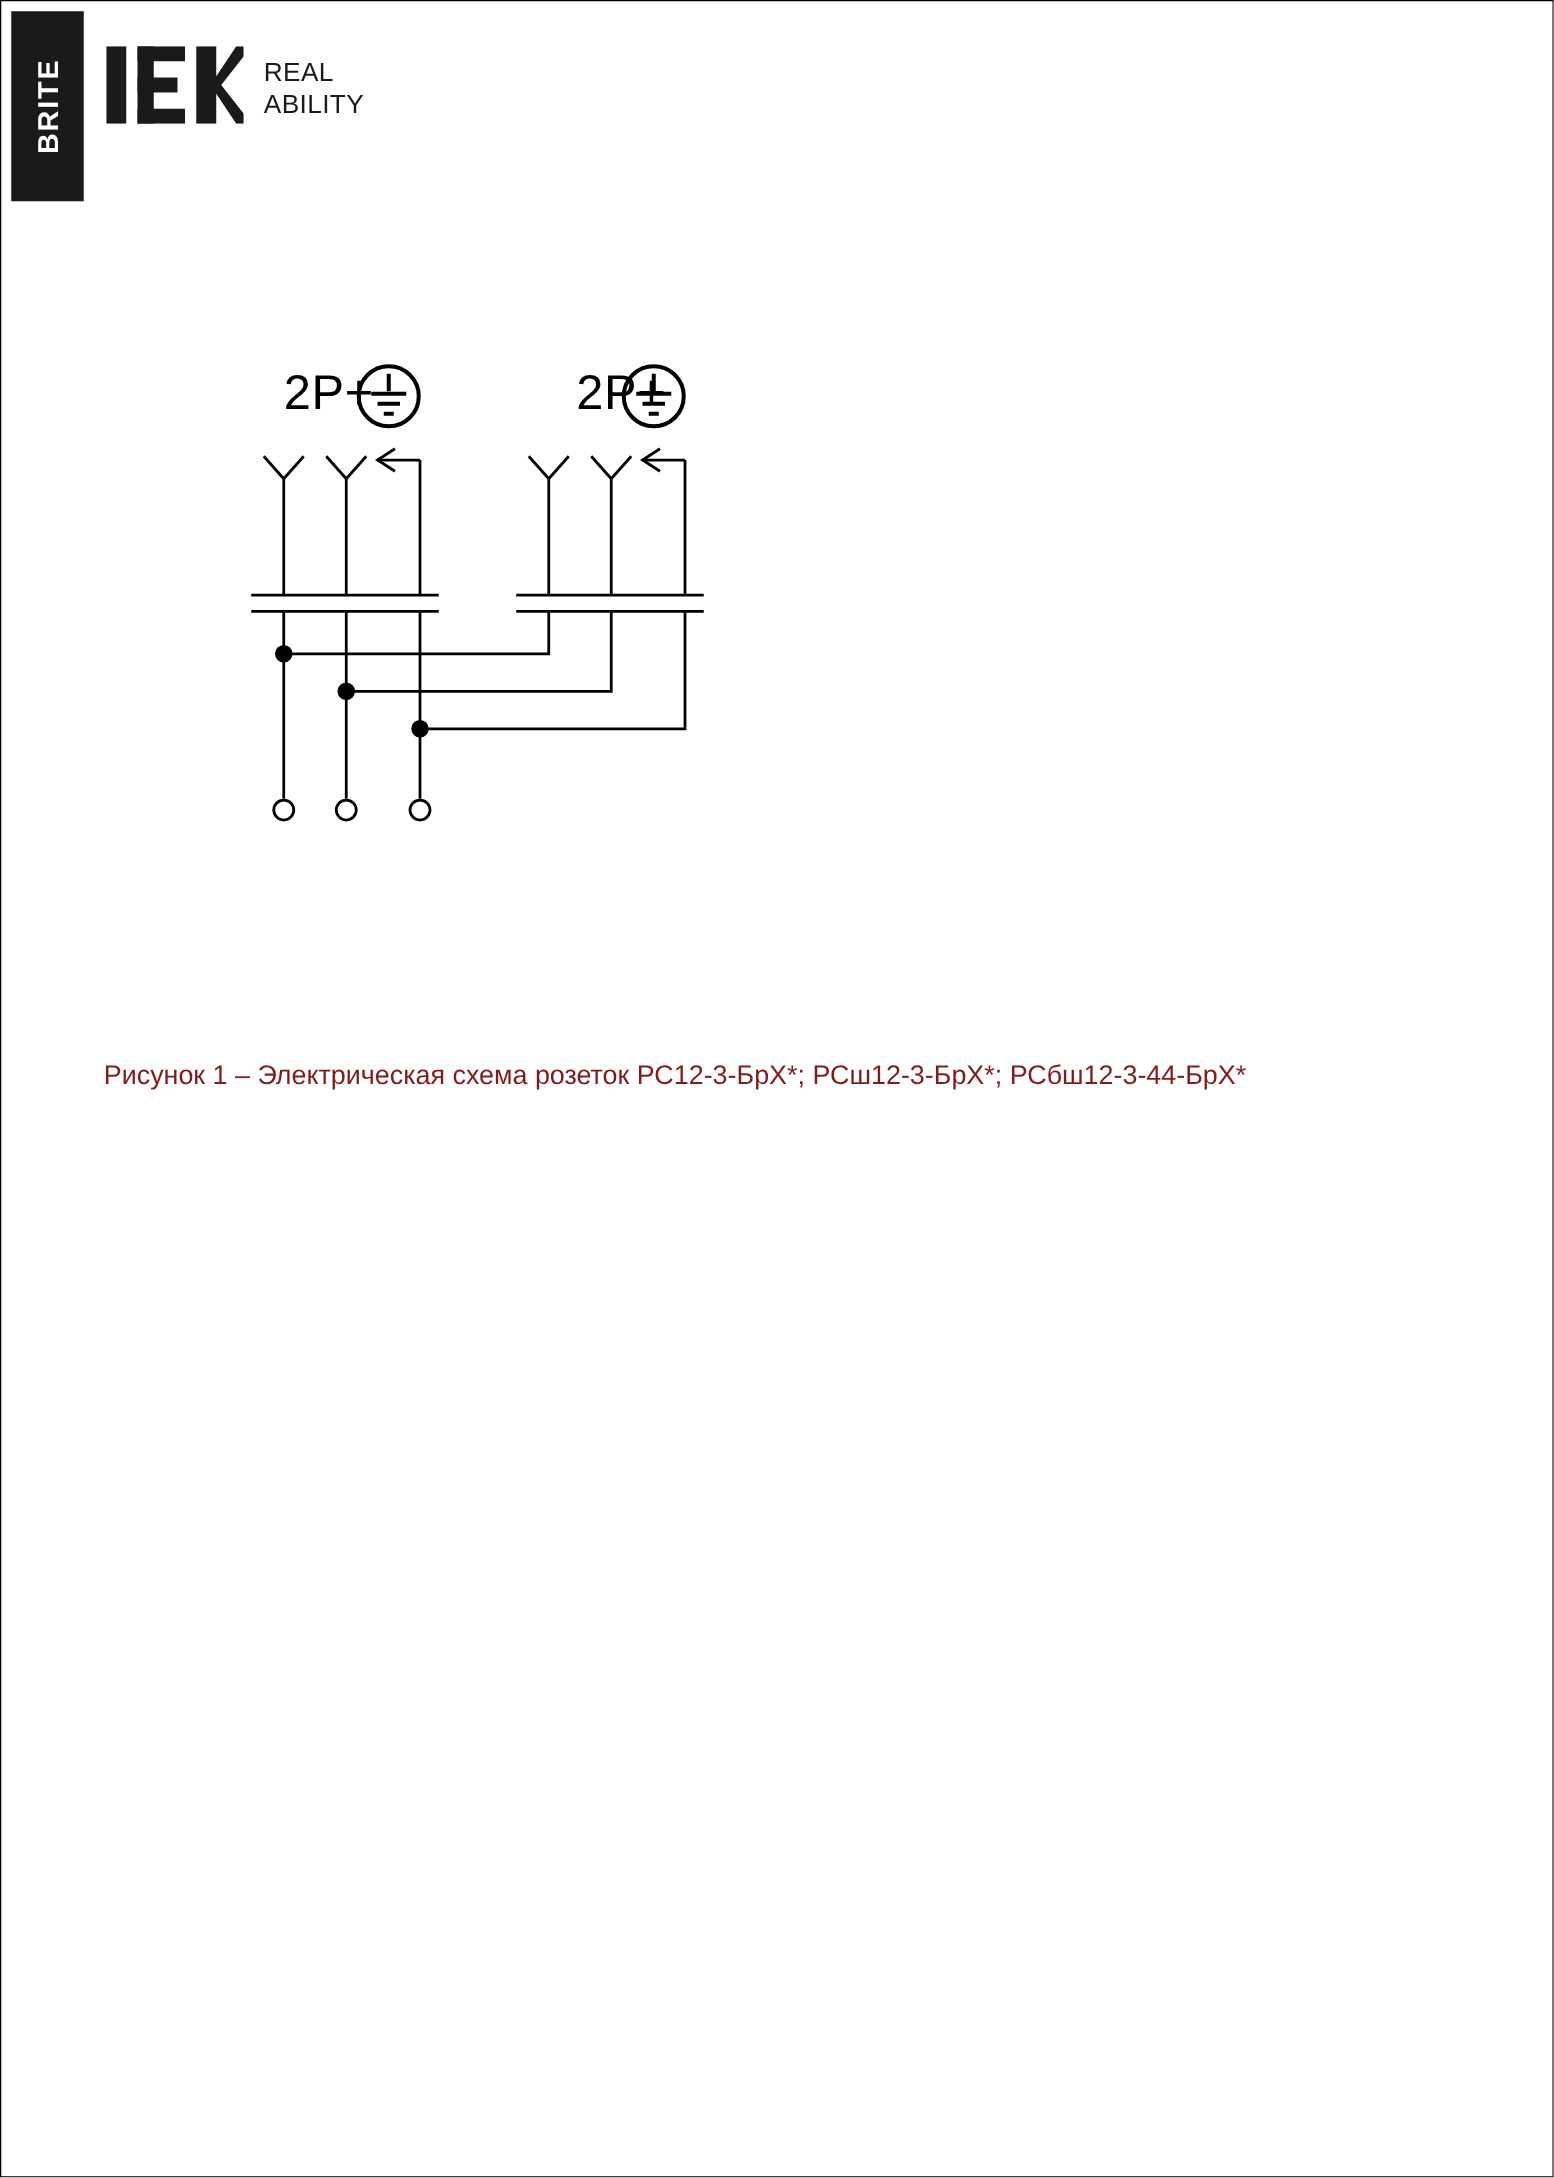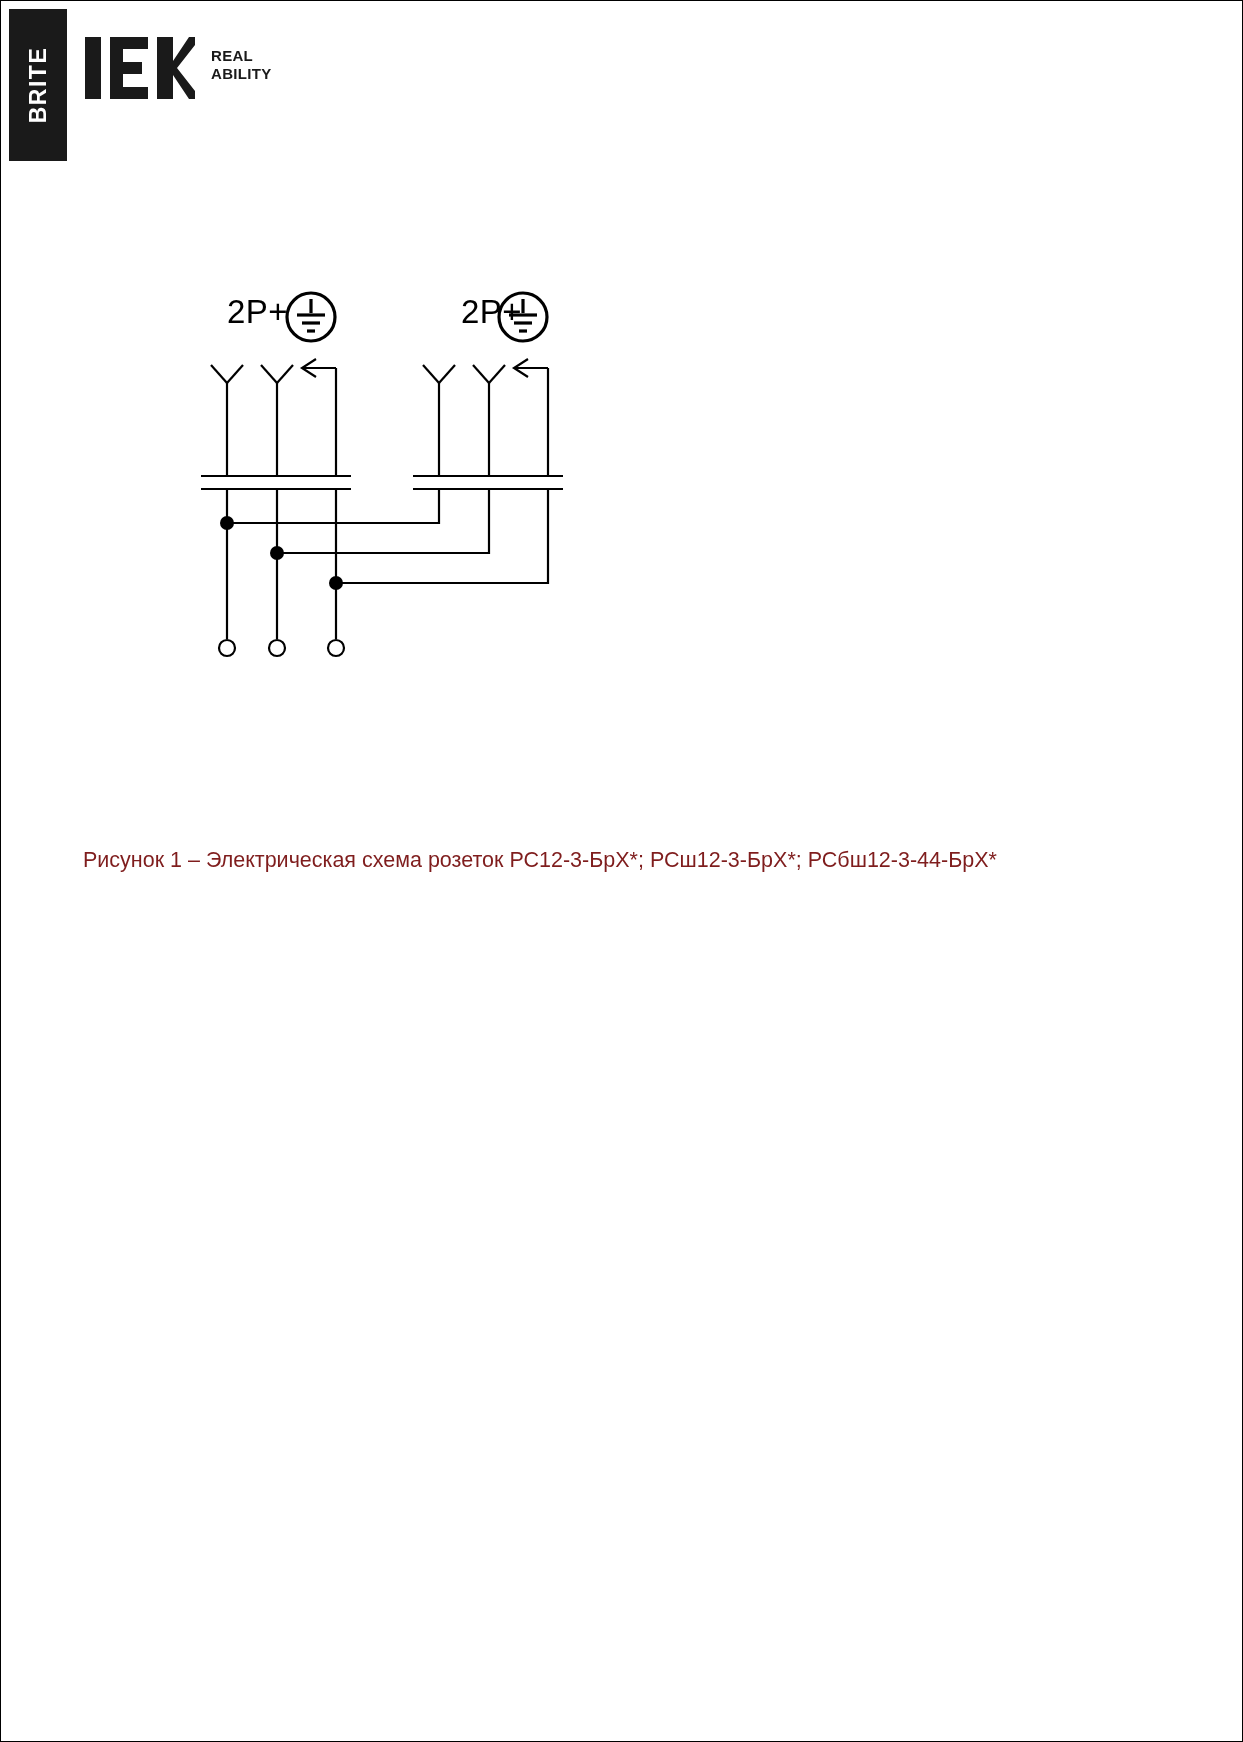--- a/index.html
+++ b/index.html
@@ -53,37 +53,37 @@
     display: flex;
     align-items: flex-start;
   }
   .logo-iek {
     font-size: 0;
     line-height: 0;
   }
   .logo-text {
     margin-left: 16px;
     margin-top: 10px;
-    font-size: 15px;
-    font-weight: bold;
+    font-size: 21px;
+    font-weight: normal;
     line-height: 1.18;
     letter-spacing: 0.3px;
     color: #1a1a1a;
   }
   
   .schematic {
     position: absolute;
     left: 170px;
     top: 270px;
     width: 460px;
     height: 420px;
   }
   .label-2pe {
     position: absolute;
-    font-size: 33px;
+    font-size: 39px;
     letter-spacing: 0.5px;
     color: #000000;
     white-space: nowrap;
   }
   .label-a { left: 56px; top: 22px; }
   .label-b { left: 290px; top: 22px; }
   
   .caption {
     position: absolute;
     left: 82px;

